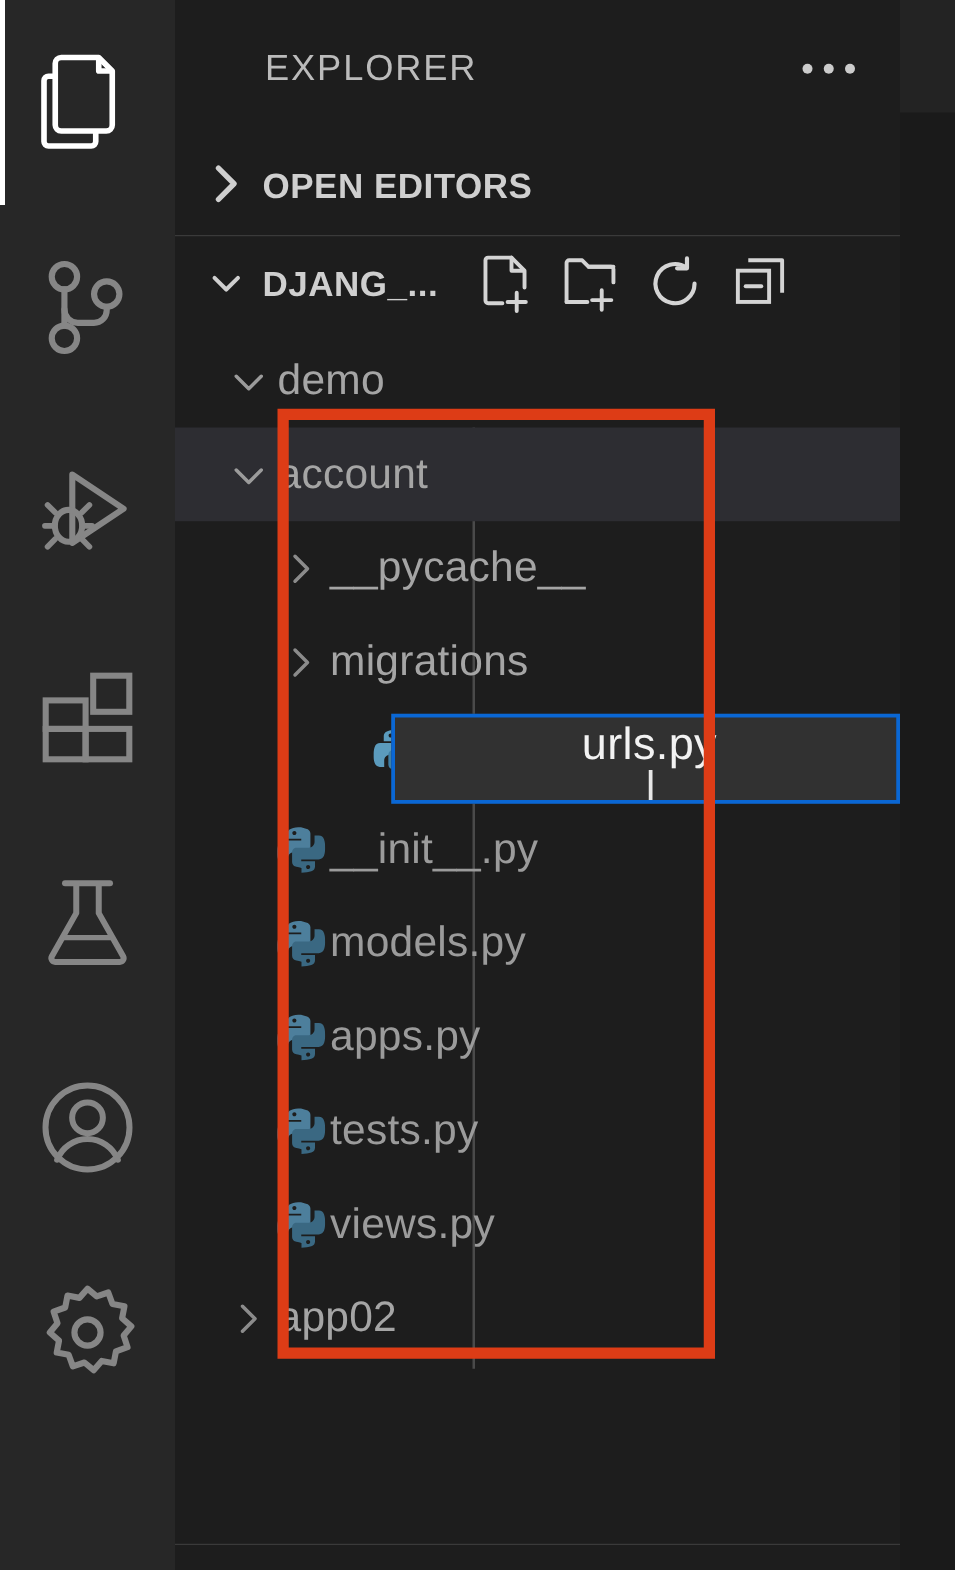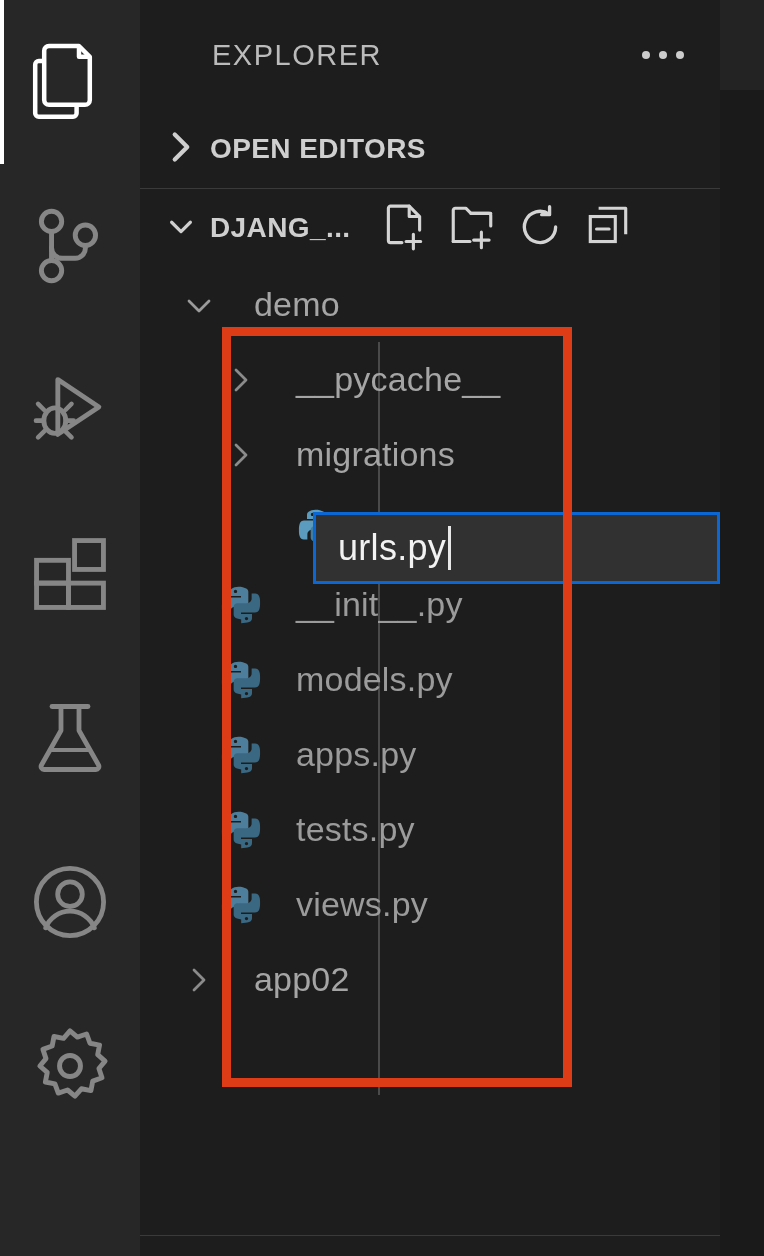--- a/index.html
+++ b/index.html
@@ -135,21 +135,20 @@
     width: 46px;
     display: flex;
     justify-content: center;
     align-items: center;
     flex: 0 0 auto;
   }
   .row .name {
     font-size: 34px;
     color: #9b9b9b;
     letter-spacing: 0.2px;
-    margin-left: 32px;
   }
   .row .name.folder { color: #a5a5a5; }
 
   .indent-1 { padding-left: 36px; }
   .indent-2 { padding-left: 78px; }
 
   
   .guide {
     position: absolute;
     left: 238px;
@@ -160,28 +159,29 @@
   
   .rename-row {
     position: relative;
     height: 75px;
     display: flex;
     align-items: center;
   }
   .rename-box {
     position: absolute;
     left: 173px;
-    top: 20px;
+    top: 4px;
     width: 407px;
     height: 72px;
     background: #313131;
     border: 3px solid #0a67d4;
     display: flex;
     align-items: center;
-    padding-left: 22px;
+    padding-left: 6px;
+    flex-direction: column;
   }
   .rename-text {
     font-size: 36px;
     color: #f2f2f2;
     letter-spacing: 0.3px;
   }
   .caret {
     display: inline-block;
     width: 3px;
     height: 44px;
@@ -387,20 +387,28 @@
 
       <div class="row indent-1">
         <span class="twisty">
           <svg width="34" height="24" viewBox="0 0 16 12" fill="none">
             <path d="M3 4 L8 9 L13 4" stroke="#9b9b9b" stroke-width="1.4" stroke-linecap="round" stroke-linejoin="round"></path>
           </svg>
         </span>
         <span class="name folder">demo</span>
       </div>
 
+      <div class="row indent-1 selected">
+        <span class="twisty">
+          <svg width="34" height="24" viewBox="0 0 16 12" fill="none">
+            <path d="M3 4 L8 9 L13 4" stroke="#9b9b9b" stroke-width="1.4" stroke-linecap="round" stroke-linejoin="round"></path>
+          </svg>
+        </span>
+        <span class="name folder">account</span>
+      </div>
 
       <div class="row indent-2">
         <span class="twisty">
           <svg width="24" height="34" viewBox="0 0 12 16" fill="none">
             <path d="M3.5 3 L8.5 8 L3.5 13" stroke="#8b8b8b" stroke-width="1.4" stroke-linecap="round" stroke-linejoin="round"></path>
           </svg>
         </span>
         <span class="name folder">__pycache__</span>
       </div>
 

